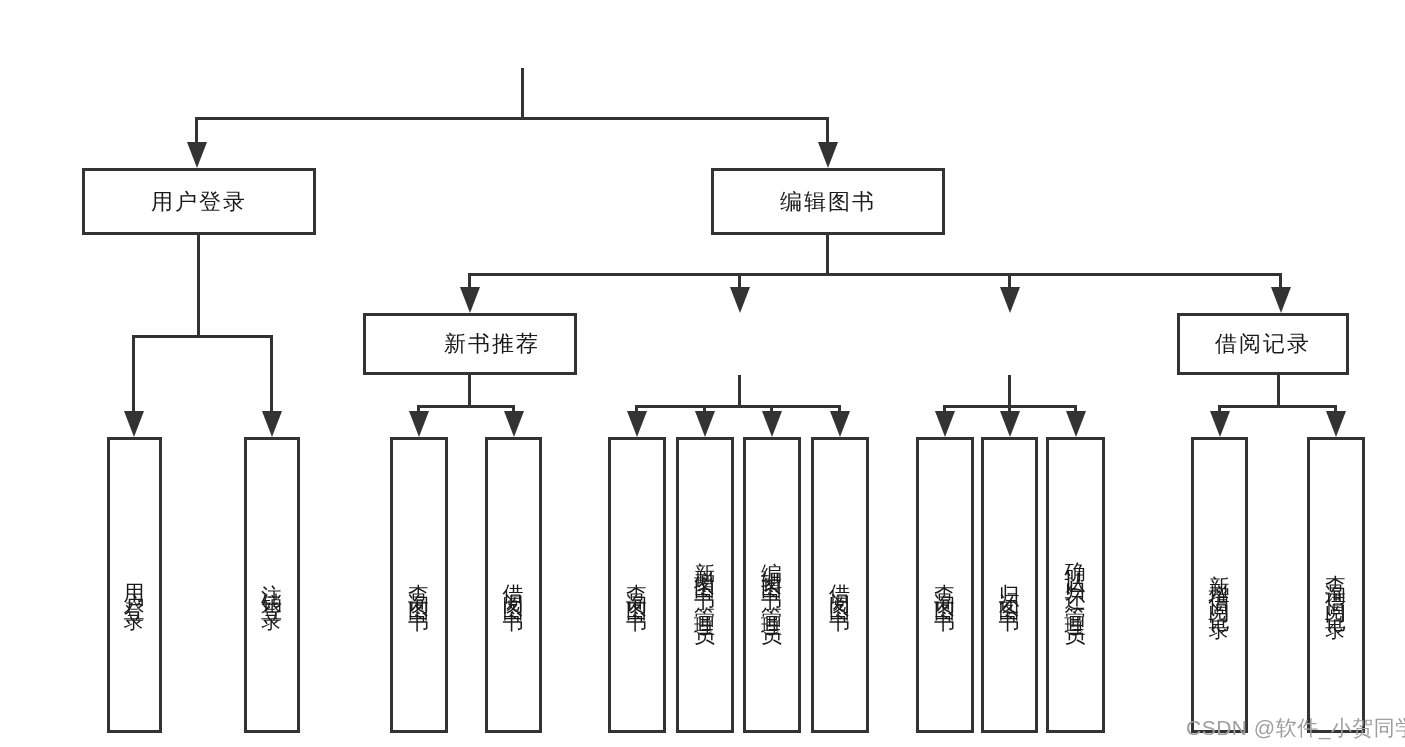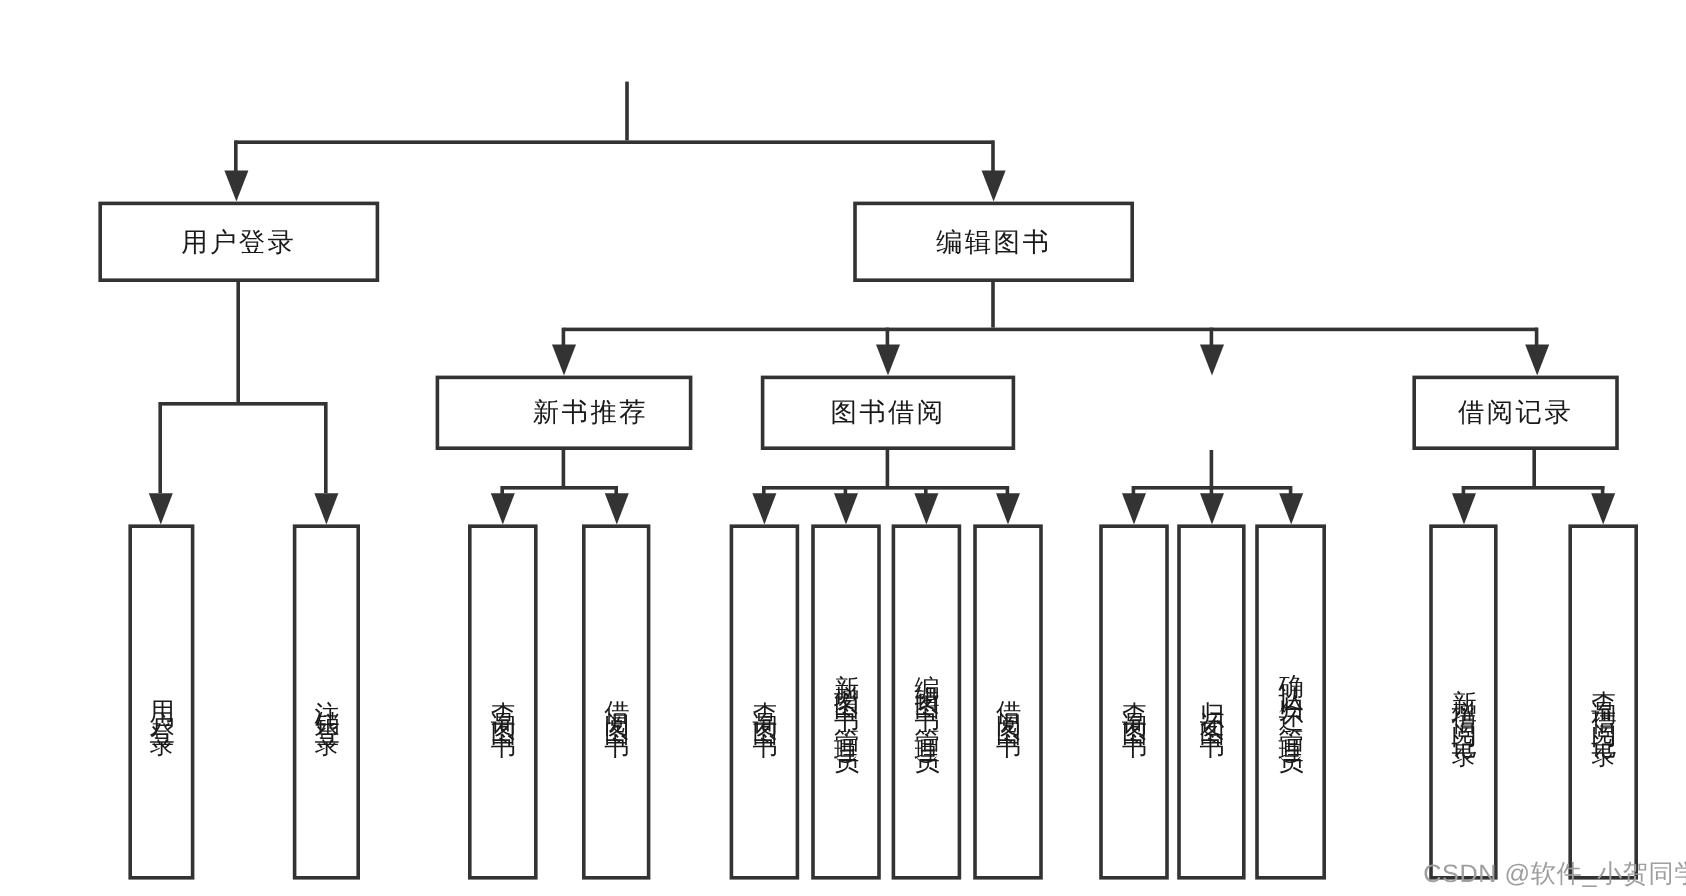--- a/index.html
+++ b/index.html
@@ -97,23 +97,20 @@
   <div class="vline" style="left:738px;top:273px;height:18px;"></div>
   <div class="arrow" style="left:730px;top:287px;"></div>
   <div class="vline" style="left:1008px;top:273px;height:18px;"></div>
   <div class="arrow" style="left:1000px;top:287px;"></div>
   <div class="vline" style="left:1279px;top:273px;height:18px;"></div>
   <div class="arrow" style="left:1271px;top:287px;"></div>
 
   <div class="hbox" style="left:363px;top:313px;width:214px;height:62px;padding-left:44px;">
     <span>新书推荐</span>
   </div>
-  <div class="hbox" style="left:634px;top:313px;width:212px;height:62px;">
-    <span>图书借阅</span>
-  </div>
   <div class="hbox" style="left:1177px;top:313px;width:172px;height:62px;">
     <span>借阅记录</span>
   </div>
 
   <div class="vline" style="left:468px;top:375px;height:30px;"></div>
   <div class="hline" style="left:419px;top:405px;width:95px;"></div>
   <div class="vline" style="left:417px;top:405px;height:12px;"></div>
   <div class="arrow" style="left:409px;top:411px;"></div>
   <div class="vline" style="left:512px;top:405px;height:12px;"></div>
   <div class="arrow" style="left:504px;top:411px;"></div>

